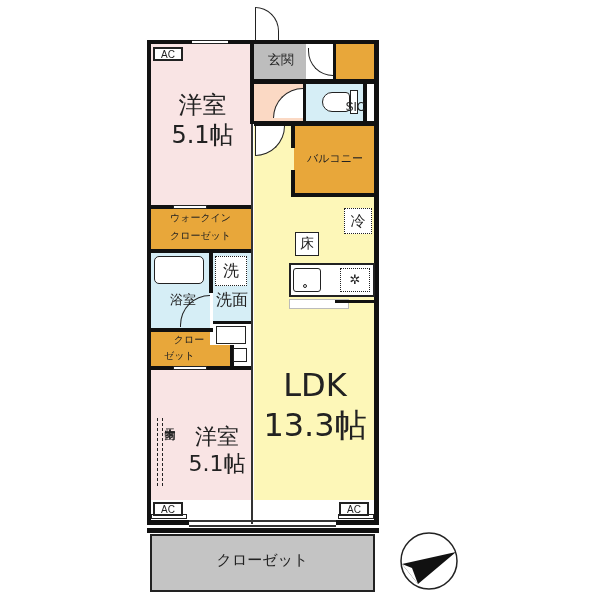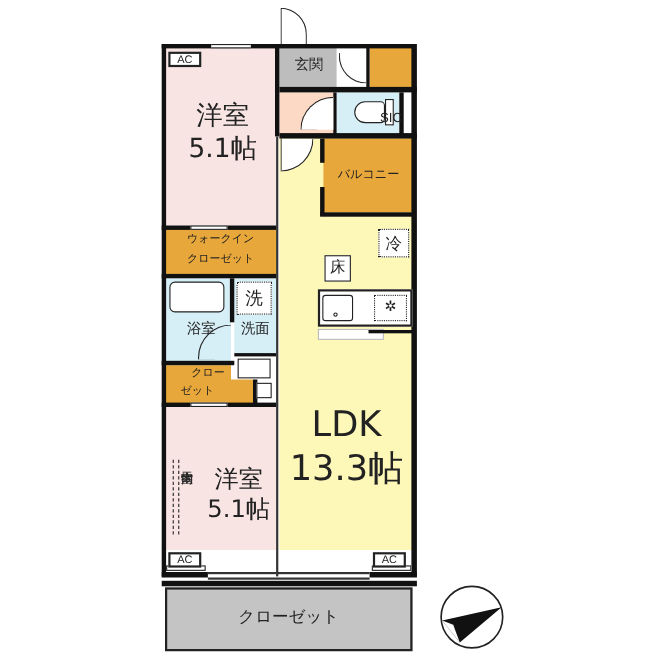--- a/index.html
+++ b/index.html
@@ -126,21 +126,21 @@
 <div class="lbl" style="left:256px;top:408px;width:118px;font-size:32px;line-height:34px;">13.3帖</div>
 
 <div class="lbl" style="left:258px;top:52px;width:46px;font-size:13px;line-height:16px;">玄関</div>
 <div class="lbl" style="left:336px;top:53px;width:39px;font-size:12px;line-height:16px;font-family:'Liberation Sans',sans-serif;margin-top:46px;">SIC</div>
 <div class="lbl" style="left:295px;top:152px;width:80px;font-size:11px;line-height:14px;">バルコニー</div>
 
 <div class="lbl" style="left:150px;top:210px;width:101px;font-size:10px;line-height:16px;">ウォークイン</div>
 <div class="lbl" style="left:150px;top:228px;width:101px;font-size:10px;line-height:16px;">クローゼット</div>
 
 <div class="lbl" style="left:160px;top:292px;width:46px;font-size:13px;line-height:16px;">浴室</div>
-<div class="lbl" style="left:213px;top:292px;width:38px;font-size:13px;line-height:16px;">洗面</div>
+<div class="lbl" style="left:213px;top:292px;width:38px;font-size:16px;line-height:16px;">洗面</div>
 
 <div class="lbl" style="left:152px;top:333px;width:50px;font-size:10px;line-height:14px;text-align:center;padding-left:12px;">クロー</div>
 <div class="lbl" style="left:152px;top:349px;width:50px;font-size:10px;line-height:14px;text-align:left;padding-left:12px;">ゼット</div>
 
 <div class="lbl" style="left:150px;top:550px;width:225px;font-size:15px;line-height:20px;">クローゼット</div>
 
 <svg class="abs" style="left:398px;top:530px;" width="62" height="62" viewBox="0 0 62 62">
   <circle cx="31" cy="31" r="28" fill="#fff" stroke="#222" stroke-width="1.5"></circle>
   <polygon points="58,22 4,34 20,54" fill="#111"></polygon>
   <polygon points="4,34 14,38 20,54" fill="#fff"></polygon>

